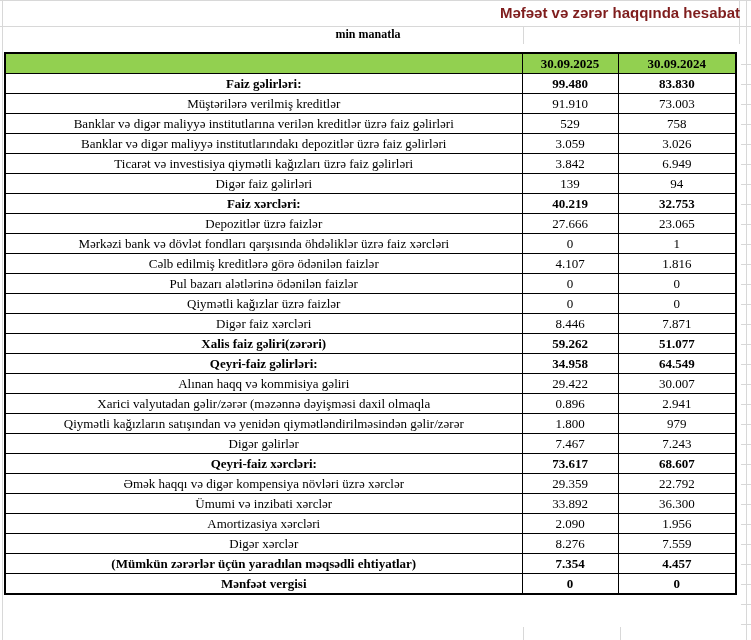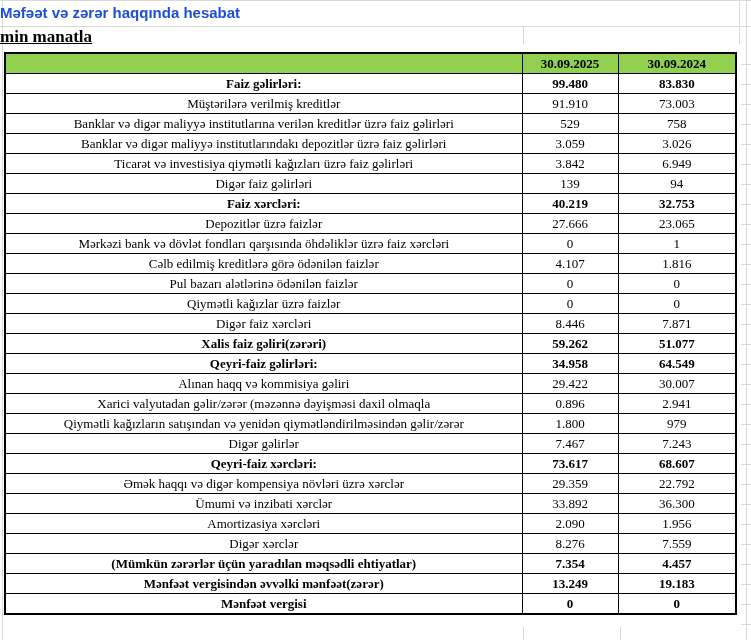--- a/index.html
+++ b/index.html
@@ -16,34 +16,33 @@
   .gl-h { height: 1px; }
   .gl-v { width: 1px; }
   .right-strip {
     position: absolute;
     left: 741px; top: 45px; width: 10px; height: 581px;
     background: repeating-linear-gradient(to bottom, transparent 0 19px, var(--grid) 19px 20px);
   }
   .report-title {
     position: absolute;
     left: 0; top: 4px; width: 740px;
-    text-align: left;
+    text-align: right;
     font-family: "Liberation Sans", sans-serif;
     font-weight: bold;
     font-size: 15px;
-    color: #1d4ed8;
+    color: #7f1d1d;
   }
   .unit-note {
     position: absolute;
     left: 0; top: 27px; width: 736px;
-    text-align: left;
+    text-align: center;
     font-weight: bold;
-    font-size: 17px;
+    font-size: 12px;
     color: #000;
-    text-decoration: underline;
   }
   table.report {
     position: absolute;
     left: 4px; top: 44px;
     border-collapse: collapse;
     table-layout: fixed;
     border: 2px solid var(--border);
     margin-top: 8px;
   }
   table.report th, table.report td {
@@ -217,25 +216,20 @@
       <td>Digər xərclər</td>
       <td>8.276</td>
       <td>7.559</td>
     </tr>
         <tr class="bold">
       <td>(Mümkün zərərlər üçün yaradılan məqsədli ehtiyatlar)</td>
       <td>7.354</td>
       <td>4.457</td>
     </tr>
         <tr class="bold">
-      <td>Mənfəət vergisindən əvvəlki mənfəət(zərər)</td>
-      <td>13.249</td>
-      <td>19.183</td>
-    </tr>
-        <tr class="bold">
       <td>Mənfəət vergisi</td>
       <td>0</td>
       <td>0</td>
     </tr>
       </tbody>
   </table>
 
 </div>
 
 </body></html>

